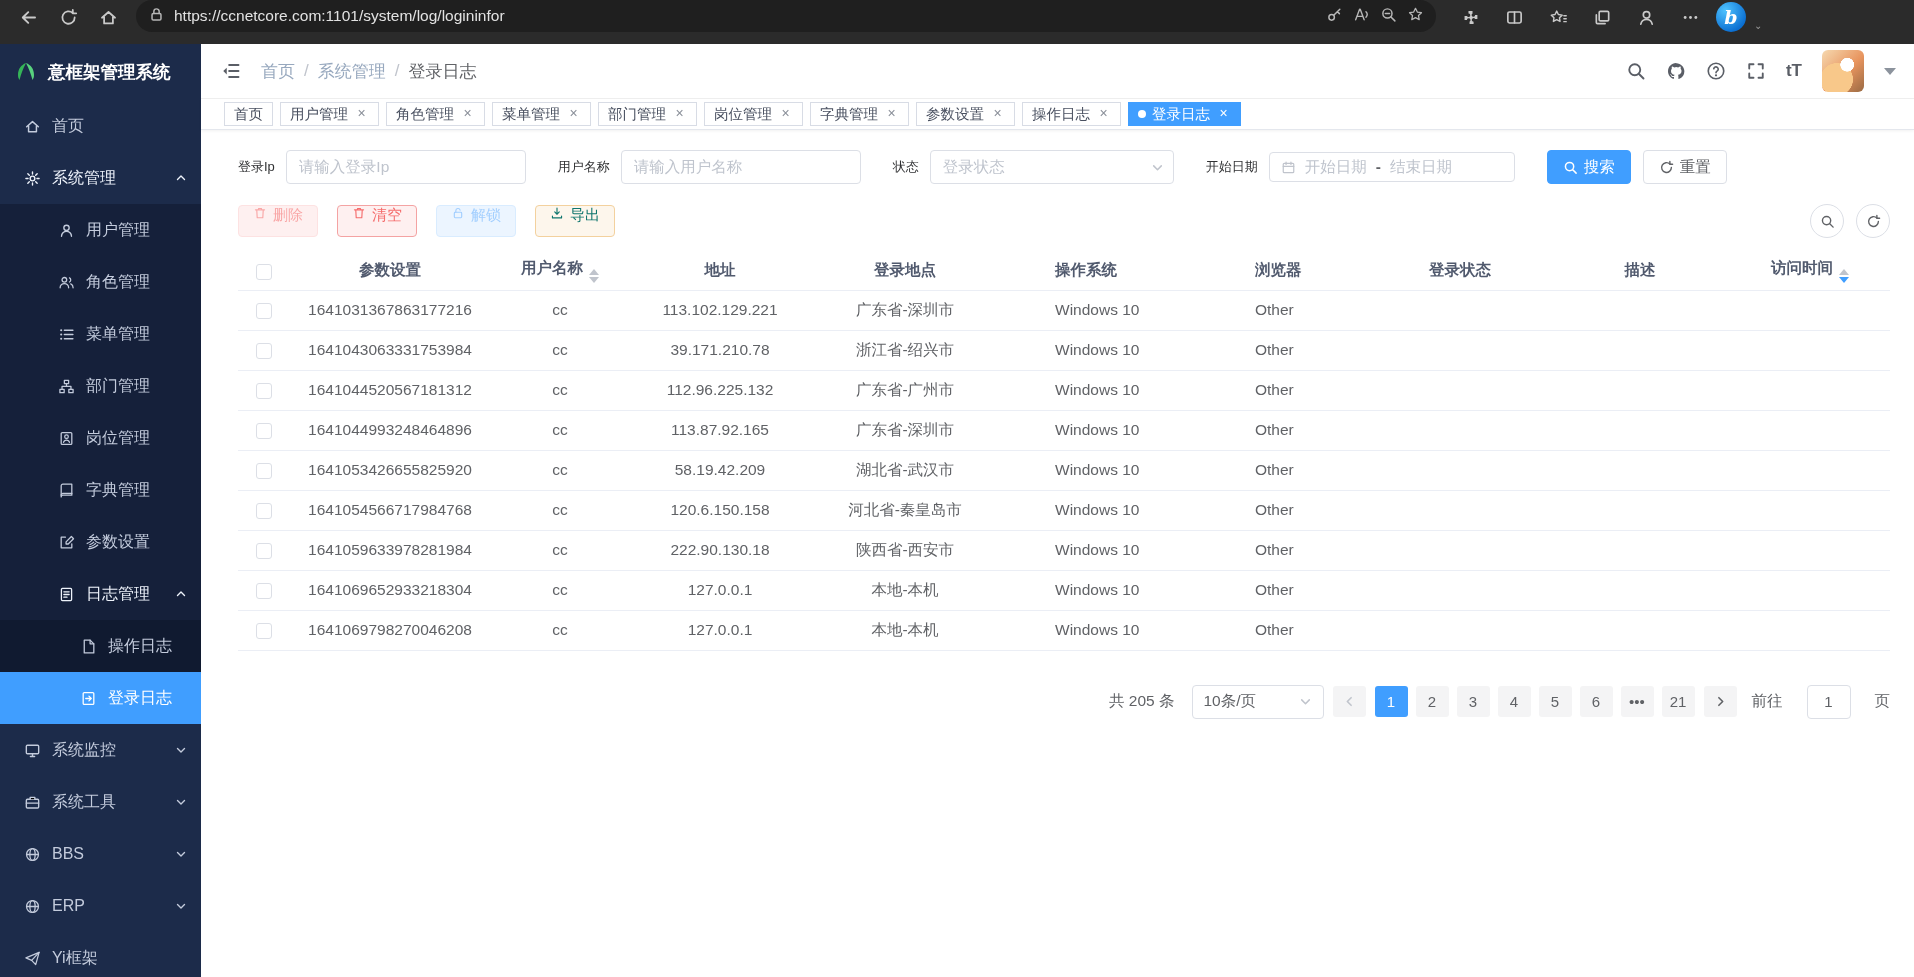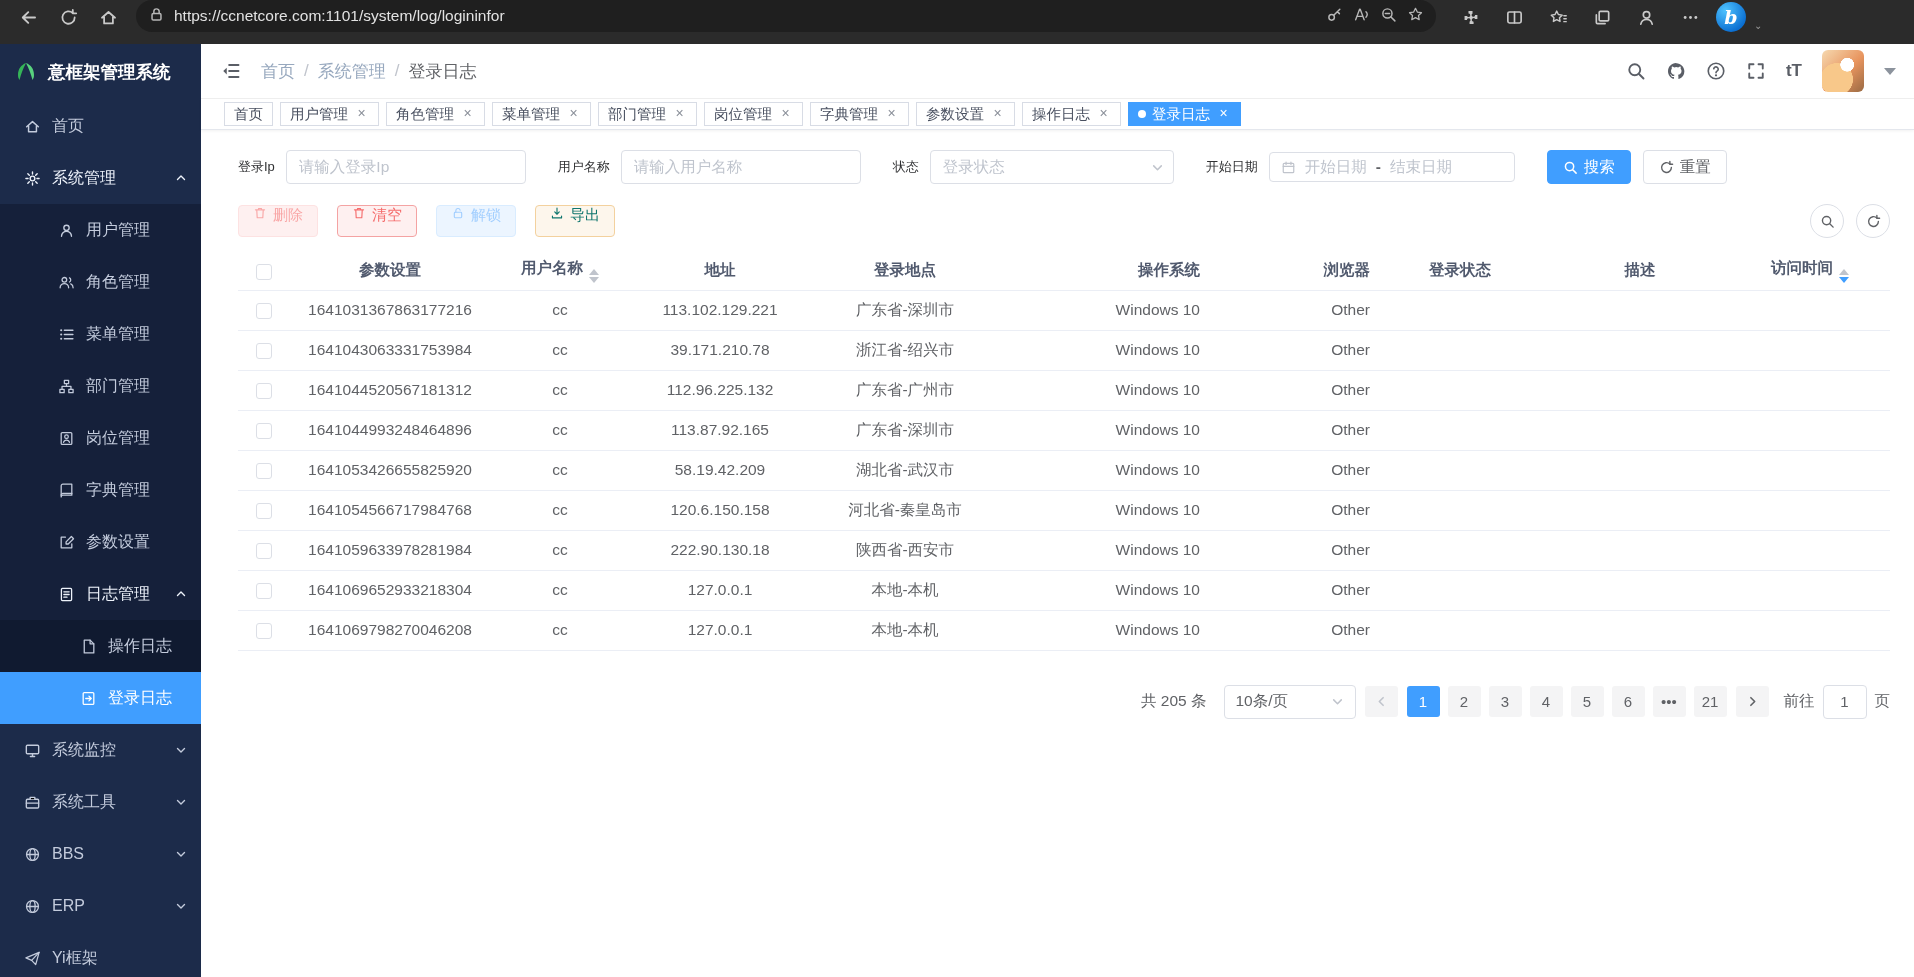--- a/index.html
+++ b/index.html
@@ -88,39 +88,39 @@
 .abtn.warning{background:#fdf6ec;border-color:#f3d19e;color:#0f766e}
 .round-btns{margin-left:auto;display:flex;gap:12px}
 .rbtn{width:34px;height:34px;border-radius:50%;border:1px solid #dcdfe6;display:flex;align-items:center;justify-content:center;color:#606266;background:#fff;cursor:pointer}
 .rbtn svg{width:15px;height:15px}
 
 
 .table-wrap{margin-top:14px}
 table{width:100%;border-collapse:collapse;table-layout:fixed}
 th,td{height:40px;font-size:15.5px;color:#606266;border-bottom:1px solid #ebeef5;text-align:center;overflow:hidden;white-space:nowrap;font-weight:normal}
 th{color:#515a6e;font-weight:bold;height:38px}
-th.colL,td.colL{text-align:right;padding-left:55px}
+th.colL,td.colL{text-align:left;padding-left:55px}
 .cb{width:16px;height:16px;border:1px solid #dcdfe6;border-radius:3px;display:inline-block;background:#fff;vertical-align:middle;cursor:pointer}
 .sort{display:inline-flex;flex-direction:column;margin-left:6px;vertical-align:-2px;gap:2px}
 .sort i{width:0;height:0;border-left:5px solid transparent;border-right:5px solid transparent;display:block}
 .sort .up{border-bottom:6px solid #c0c4cc}
 .sort .down{border-top:6px solid #c0c4cc}
 .sort .down.on{border-top-color:#409eff}
 
 
 .pagination{display:flex;align-items:center;justify-content:flex-end;margin-top:34px;gap:9px;color:#606266;font-size:15.5px}
 .ptotal{margin-right:8px}
 .psize{width:132px;height:34px;border:1px solid #dcdfe6;border-radius:4px;display:flex;align-items:center;justify-content:space-between;padding:0 11px;color:#606266;cursor:pointer;background:#fff}
 .psize svg{width:13px;height:13px;color:#c0c4cc}
 .pages{display:flex;gap:8px;align-items:center}
 .page,.pnav{min-width:33px;height:31px;background:#f4f4f5;border-radius:3px;display:inline-flex;align-items:center;justify-content:center;font-size:15px;color:#606266;padding:0 5px;cursor:pointer;border:none}
 .page.active{background:#409eff;color:#fff}
 .pnav svg{width:13px;height:13px}
 .pnav.disabled{color:#c0c4cc;cursor:not-allowed}
-.goto{display:flex;align-items:center;gap:8px;margin-left:6px}
+.goto{display:flex;align-items:center;gap:24px;margin-left:6px}
 .goto-input{width:44px;height:34px;border:1px solid #dcdfe6;border-radius:4px;text-align:center;font-size:15px;color:#606266;outline:none}
 svg{stroke-linecap:round;stroke-linejoin:round}
 </style>
 </head>
 <body>
 
 <div class="screen">
 
   <div class="browser-bar">
     <button class="bicon">

